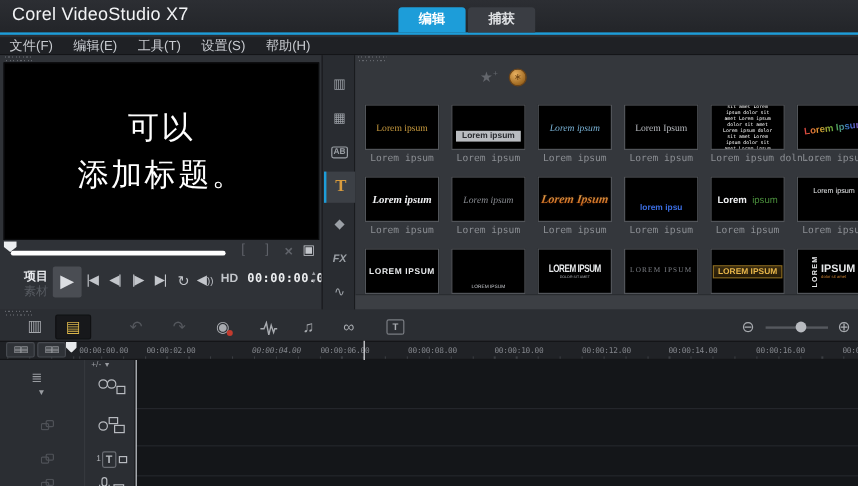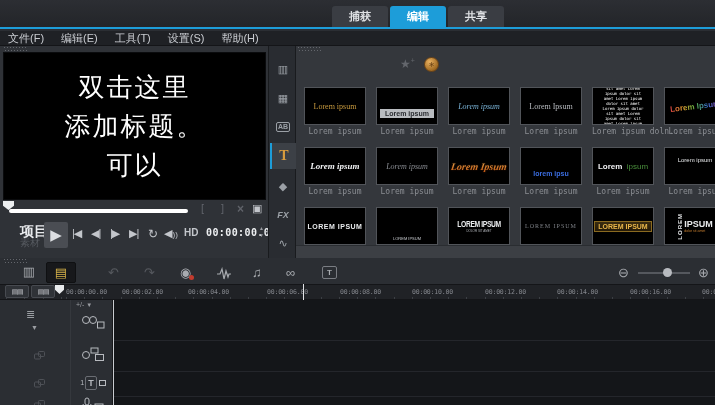--- a/index.html
+++ b/index.html
@@ -38,21 +38,21 @@
   .video { left:3px; top:6px; width:263px; height:148px; background:#000;
     border:1px solid #0a0b0d; display:flex; flex-direction:column;
     align-items:center; justify-content:center; }
   .video .line { font-family:"Liberation Serif", serif; font-size:26px;
     line-height:39px; color:#fff; letter-spacing:2px; }
   .scrub-marker { left:3px; top:155px; width:11px; height:9px; background:#eceef0;
     clip-path:polygon(0 0,100% 0,100% 52%,50% 100%,0 52%); }
   .scrub-bar { left:9px; top:163px; width:179px; height:4px; background:#fff; border-radius:2px; }
   .trim-icons { top:156px; height:16px; font-size:11px; color:#60636a; }
   .trim-icons span { position:absolute; top:0; cursor:pointer; }
-  .mode-project { left:20px; top:177px; font-size:14px; font-weight:bold; color:#e8eaed; }
+  .mode-project { left:20px; top:177px; font-size:10px; font-weight:bold; color:#e8eaed; }
   .mode-clip { left:20px; top:190px; font-size:10px; color:#565a60; }
   .play-btn { left:44px; top:176px; width:24px; height:26px; background:#4a4d53;
     border-radius:2px; color:#dcdee2; font-size:15px; text-align:center;
     line-height:26px; cursor:pointer; }
   .pc { position:absolute; top:181px; font-size:11px; color:#c3c6cb; cursor:pointer;
     letter-spacing:-1px; }
   .timecode { left:206px; top:181px; font-family:"DejaVu Sans Mono", monospace;
     font-size:10px; font-weight:bold; color:#eceef0; letter-spacing:0.4px; }
   .tc-spinner { left:259px; top:179px; display:flex; flex-direction:column;
     font-size:5px; color:#9a9da2; line-height:7px; cursor:pointer; }
@@ -178,41 +178,40 @@
   .tooltip::before { content:""; position:absolute; top:-5px; left:5px; width:7px;
     height:7px; background:#26282c; border-left:1px solid #d8dadd;
     border-top:1px solid #d8dadd; transform:skewX(35deg) rotate(28deg); }
 </style>
 </head>
 <body>
 
 <div id="app">
 
   <div class="abs titlebar">
+    <div class="abs app-title">Corel VideoStudio X7</div>
     <div class="abs tabs">
+      <div class="tab active">编辑</div>
       <div class="tab">捕获</div>
-      <div class="tab active">编辑</div>
-      <div class="tab">共享</div>
     </div>
   </div>
 
   <div class="abs menubar">
     <span class="menu-item">文件(F)</span>
     <span class="menu-item">编辑(E)</span>
     <span class="menu-item">工具(T)</span>
     <span class="menu-item">设置(S)</span>
     <span class="menu-item">帮助(H)</span>
   </div>
 
   <div class="abs preview-panel">
     <div class="abs handle" style="left:4px; top:1px;"></div>
     <div class="abs video">
-      <div class="line">双击这里</div>
+      <div class="line">可以</div>
       <div class="line">添加标题。</div>
-      <div class="line">可以</div>
     </div>
     <div class="abs scrub-marker"></div>
     <div class="abs scrub-bar"></div>
     <div class="abs trim-icons" style="left:0; width:268px;">
       <span style="left:201px;">[</span>
       <span style="left:221px;">]</span>
       <span style="left:237px; font-weight:bold; font-size:12px;">×</span>
       <span style="left:252px; color:#c3c6cb;">▣</span>
     </div>
     <div class="abs mode-project">项目</div>
@@ -393,21 +392,21 @@
     <span class="tool" style="left:286px;">∞</span>
     <span class="tool subtitle-btn" style="left:322px; position:absolute; text-align:center;">T</span>
     <span class="tool" style="left:618px;">⊖</span>
     <div class="abs zoom-slider-track"></div>
     <div class="abs zoom-knob"></div>
     <span class="tool" style="left:698px;">⊕</span>
 
     <div class="abs ruler">
       <span class="rl" style="left:66px;">00:00:00.00</span>
       <span class="rl" style="left:122px;">00:00:02.00</span>
-      <span class="rl" style="left:188px;">00:00:04.00</span>
+      <span class="rl" style="left:210px;font-style:italic;">00:00:04.00</span>
       <span class="rl" style="left:267px;">00:00:06.00</span>
       <span class="rl" style="left:340px;">00:00:08.00</span>
       <span class="rl" style="left:412px;">00:00:10.00</span>
       <span class="rl" style="left:485px;">00:00:12.00</span>
       <span class="rl" style="left:557px;">00:00:14.00</span>
       <span class="rl" style="left:630px;">00:00:16.00</span>
       <span class="rl" style="left:702px;">00:00:18.00</span>
     </div>
     <div class="ruler-btn" style="left:5px;">▤▤</div>
     <div class="ruler-btn" style="left:31px;">▤▤</div>

